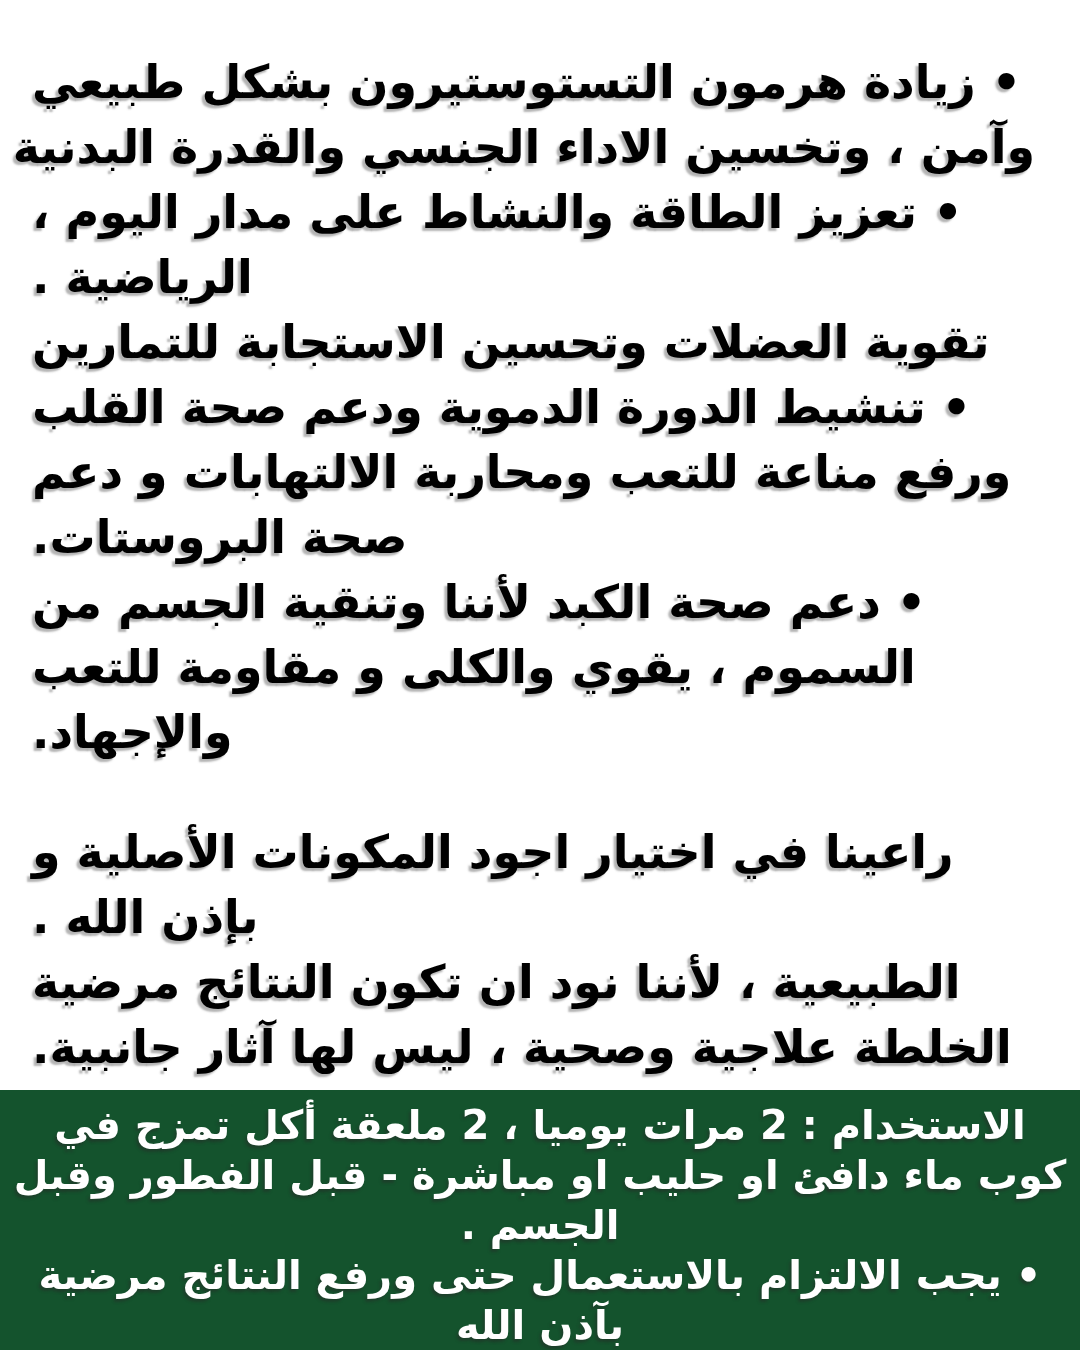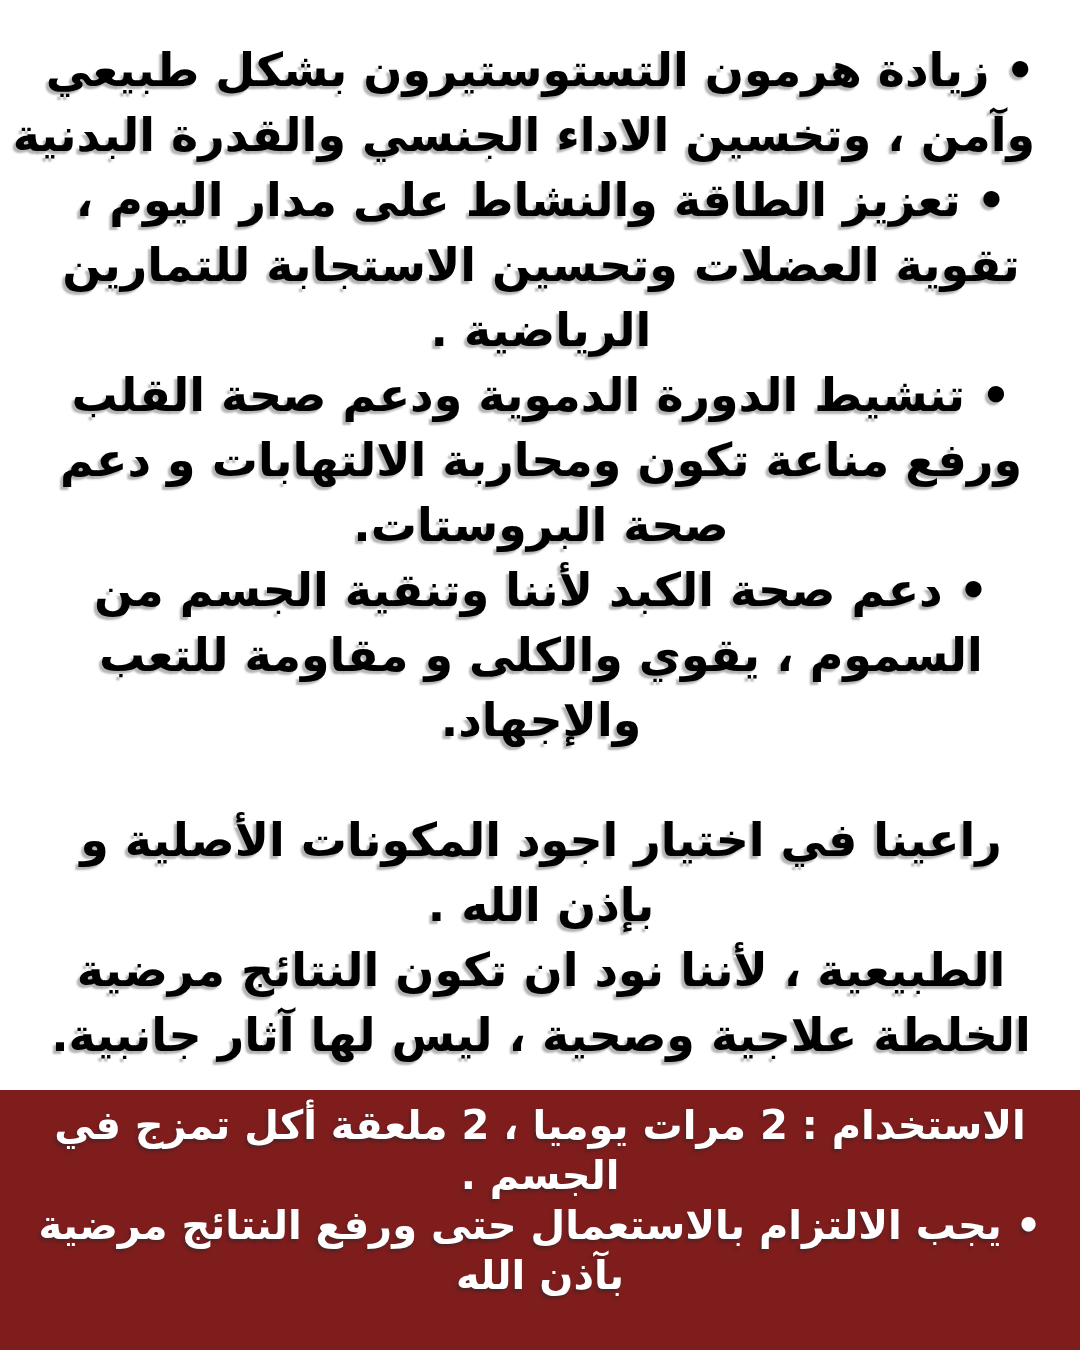--- a/index.html
+++ b/index.html
@@ -10,26 +10,26 @@
   .page {
     position: relative;
     width: 1080px;
     height: 1350px;
     background: #ffffff;
     overflow: hidden;
     font-family: "DejaVu Sans", sans-serif;
   }
   .body-text {
     position: absolute;
-    top: 0;
+    top: 12px;
     right: 0;
     left: 0;
-    padding: 38px 45px 0 47px;
+    padding: 38px 45px 0 32px;
     direction: rtl;
-    text-align: center;
+    text-align: left;
   }
   .body-text .line {
     font-size: 46px;
     font-weight: bold;
     color: #000000;
     line-height: 65px;
     height: 65px;
     white-space: nowrap;
     text-shadow: -3px 3px 2px rgba(140,140,140,0.65);
   }
@@ -61,41 +61,42 @@
 <body>
 
 <div class="page" style="background: rgb(255, 255, 255);">
 
   <div class="body-text">
 
     <div>
       <div class="line">• زيادة هرمون التستوستيرون بشكل طبيعي</div>
       <div class="line">وآمن ، وتخسين الاداء الجنسي والقدرة البدنية .</div>
       <div class="line">• تعزيز الطاقة والنشاط على مدار اليوم ،</div>
+      <div class="line">الرياضية .</div>
       <div class="line">تقوية العضلات وتحسين الاستجابة للتمارين</div>
-      <div class="line">الرياضية .</div>
       <div class="line">• تنشيط الدورة الدموية ودعم صحة القلب</div>
-      <div class="line">ورفع مناعة تكون ومحاربة الالتهابات و دعم</div>
+      <div class="line">ورفع مناعة للتعب ومحاربة الالتهابات و دعم</div>
       <div class="line">صحة البروستات.</div>
       <div class="line">• دعم صحة الكبد لأننا وتنقية الجسم من</div>
       <div class="line">السموم ، يقوي والكلى و مقاومة للتعب</div>
       <div class="line">والإجهاد.</div>
     </div>
 
     <div class="paragraph-gap"></div>
 
     <div>
       <div class="line">راعينا في اختيار اجود المكونات الأصلية و</div>
       <div class="line">بإذن الله .</div>
       <div class="line">الطبيعية ، لأننا نود ان تكون النتائج مرضية</div>
       <div class="line">الخلطة علاجية وصحية ، ليس لها آثار جانبية.</div>
     </div>
 
   </div>
 
-  <div class="usage-banner" style="background: #7f1d1d;">
+  <div class="usage-banner" style="background: #14532d;">
     <div class="line">الاستخدام : 2  مرات يوميا ، 2 ملعقة أكل تمزج في</div>
+    <div class="line">كوب ماء دافئ او حليب او مباشرة - قبل الفطور وقبل</div>
     <div class="line">الجسم .</div>
     <div class="line">• يجب الالتزام بالاستعمال حتى ورفع النتائج مرضية</div>
     <div class="line">بآذن الله</div>
   </div>
 
 </div>
 
 </body></html>

